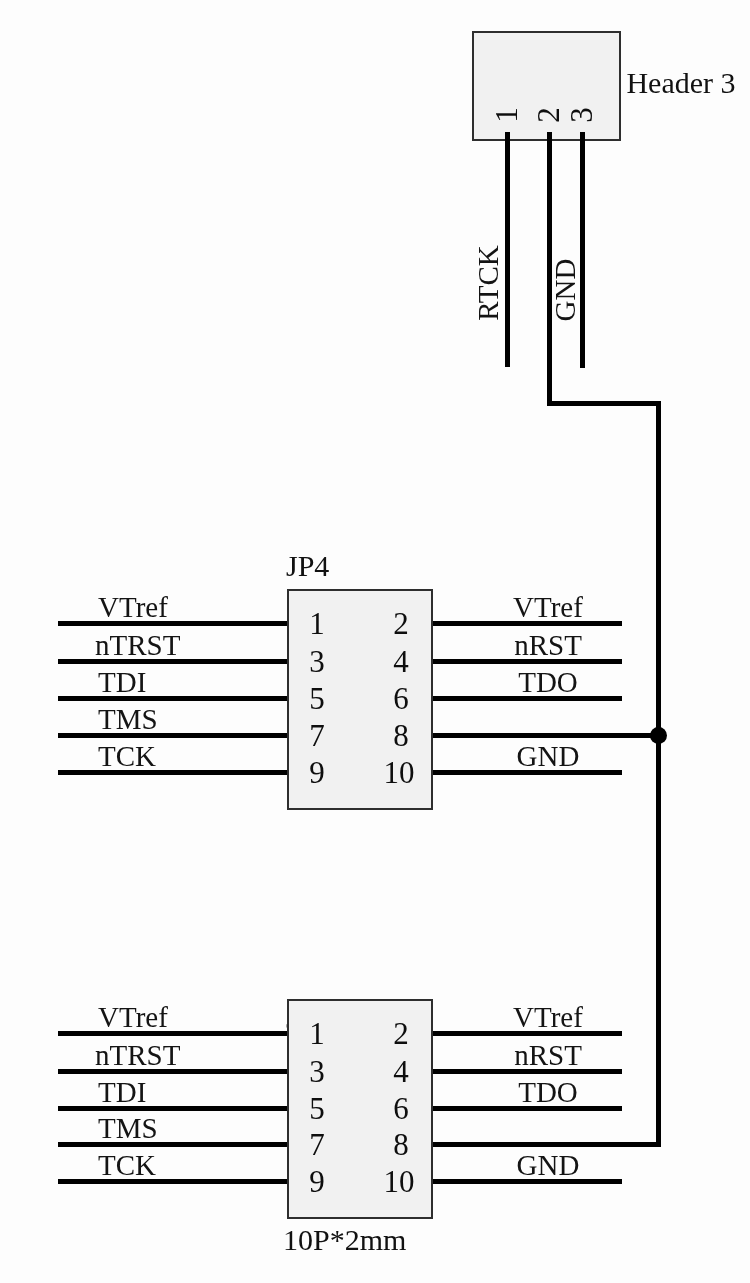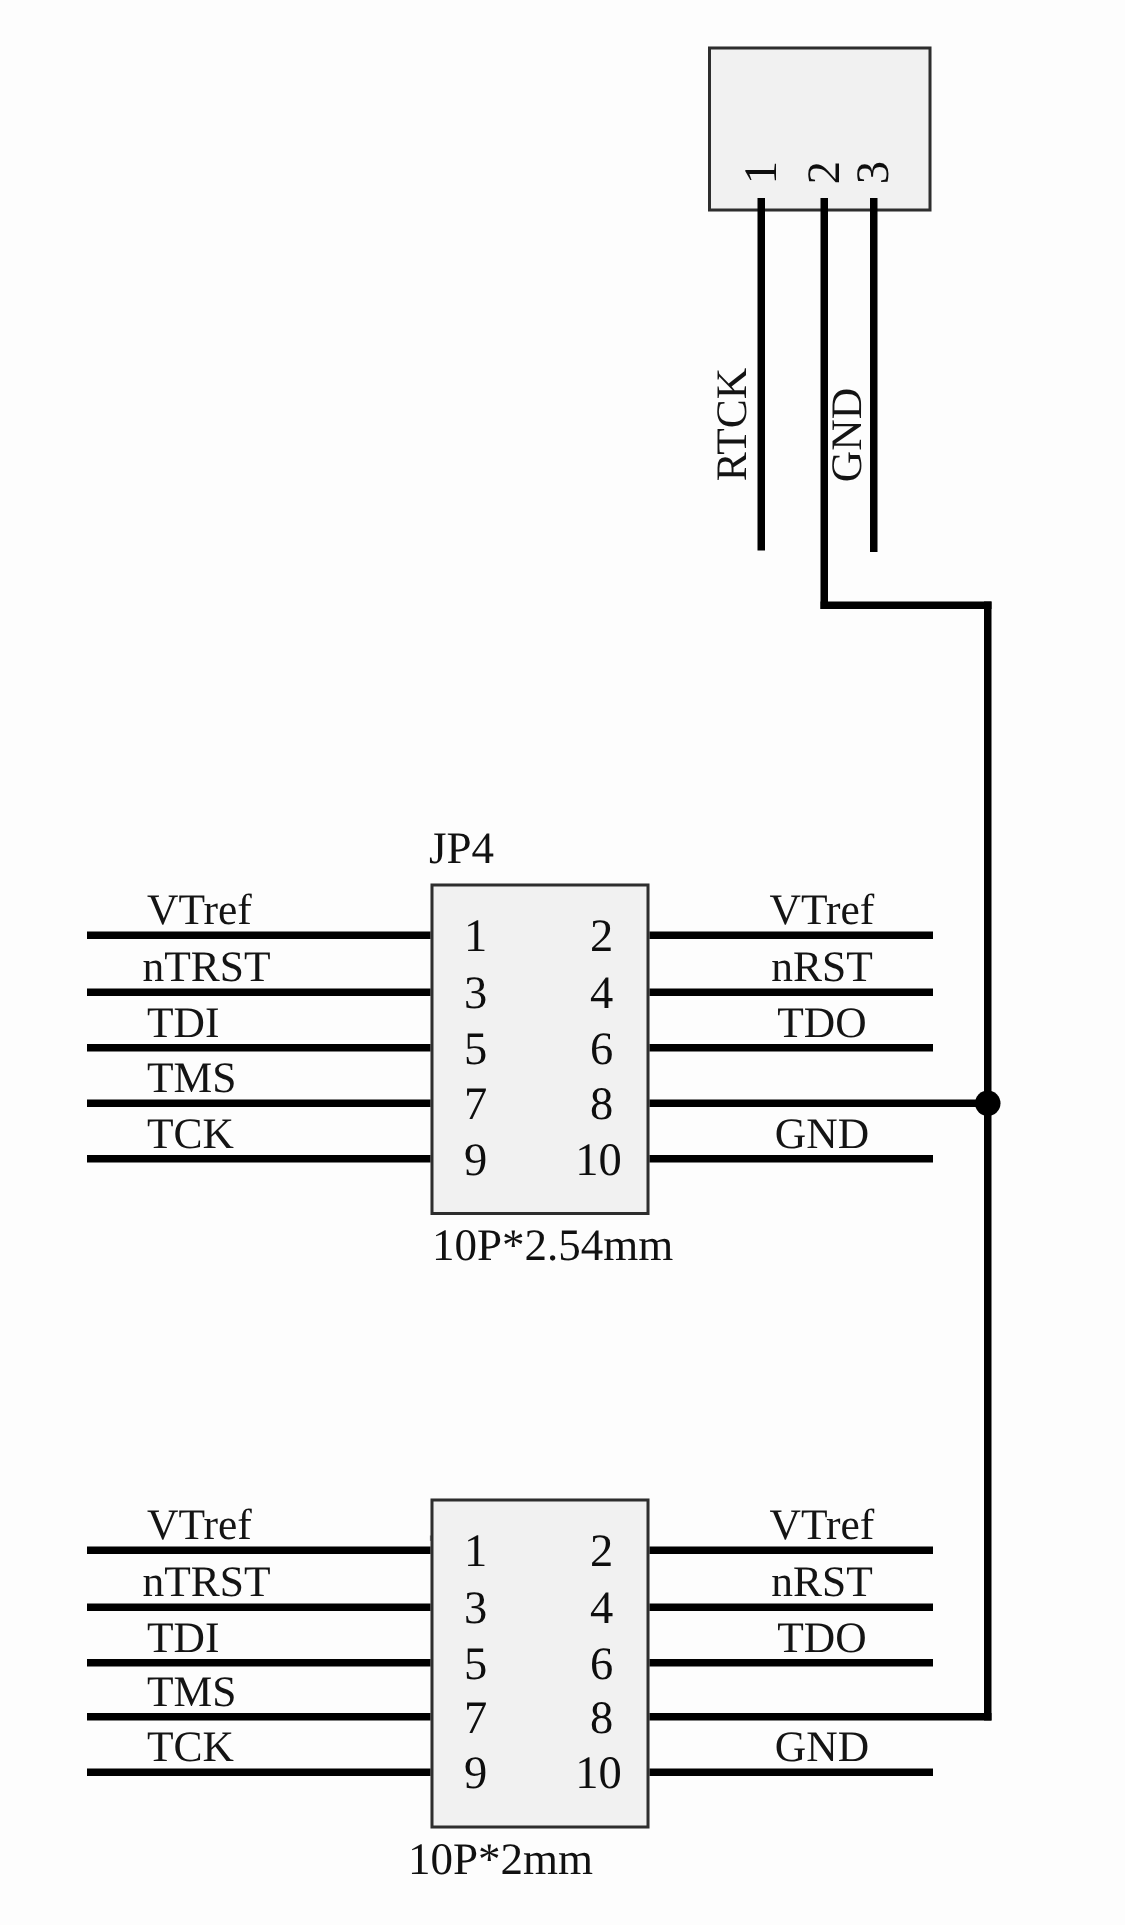--- a/index.html
+++ b/index.html
@@ -77,28 +77,28 @@
 
   <div class="wh" style="left:547px; top:401px; width:114px;"></div>
   <div class="wv" style="left:656px; top:401px; height:746px;"></div>
   <div class="dot" style="left:650px; top:727px;"></div>
 
   <div class="vnum" style="left:489px; top:97px;">1</div>
   <div class="vnum" style="left:531px; top:97px;">2</div>
   <div class="vnum" style="left:564px; top:97px;">3</div>
 
   <div class="j2text">
+    <div>Header 3</div>
   </div>
 
   <div class="vlabel" style="left:433px; top:266px; width:110px;">RTCK</div>
   <div class="vlabel" style="left:520px; top:273px; width:90px;">GND</div>
 
   <div class="title" style="left:286px; top:550px;">JP4</div>
   <div class="box" style="left:287px; top:589px; width:146px; height:221px;"></div>
-  <div class="fp" style="left:288px; top:815px;">10P*2.54mm</div>
 
   <div class="wh" style="left:58px; top:621px; width:229px;"></div>
   <div class="wh" style="left:58px; top:659px; width:229px;"></div>
   <div class="wh" style="left:58px; top:696px; width:229px;"></div>
   <div class="wh" style="left:58px; top:733px; width:229px;"></div>
   <div class="wh" style="left:58px; top:770px; width:229px;"></div>
 
   <div class="wh" style="left:433px; top:621px; width:189px;"></div>
   <div class="wh" style="left:433px; top:659px; width:189px;"></div>
   <div class="wh" style="left:433px; top:696px; width:189px;"></div>
@@ -122,21 +122,21 @@
   <div class="num" style="left:295px; top:718px;">7</div>
   <div class="num" style="left:295px; top:755px;">9</div>
   <div class="num" style="left:379px; top:606px;">2</div>
   <div class="num" style="left:379px; top:644px;">4</div>
   <div class="num" style="left:379px; top:681px;">6</div>
   <div class="num" style="left:379px; top:718px;">8</div>
   <div class="num" style="left:377px; top:755px;">10</div>
 
   <div class="title" style="left:286px; top:1002px;">JP6</div>
   <div class="box" style="left:287px; top:999px; width:146px; height:220px;"></div>
-  <div class="fp" style="left:272px; top:1224px;">10P*2mm</div>
+  <div class="fp" style="left:283px; top:1224px;">10P*2mm</div>
 
   <div class="wh" style="left:58px; top:1031px; width:229px;"></div>
   <div class="wh" style="left:58px; top:1069px; width:229px;"></div>
   <div class="wh" style="left:58px; top:1106px; width:229px;"></div>
   <div class="wh" style="left:58px; top:1142px; width:229px;"></div>
   <div class="wh" style="left:58px; top:1179px; width:229px;"></div>
 
   <div class="wh" style="left:433px; top:1031px; width:189px;"></div>
   <div class="wh" style="left:433px; top:1069px; width:189px;"></div>
   <div class="wh" style="left:433px; top:1106px; width:189px;"></div>

